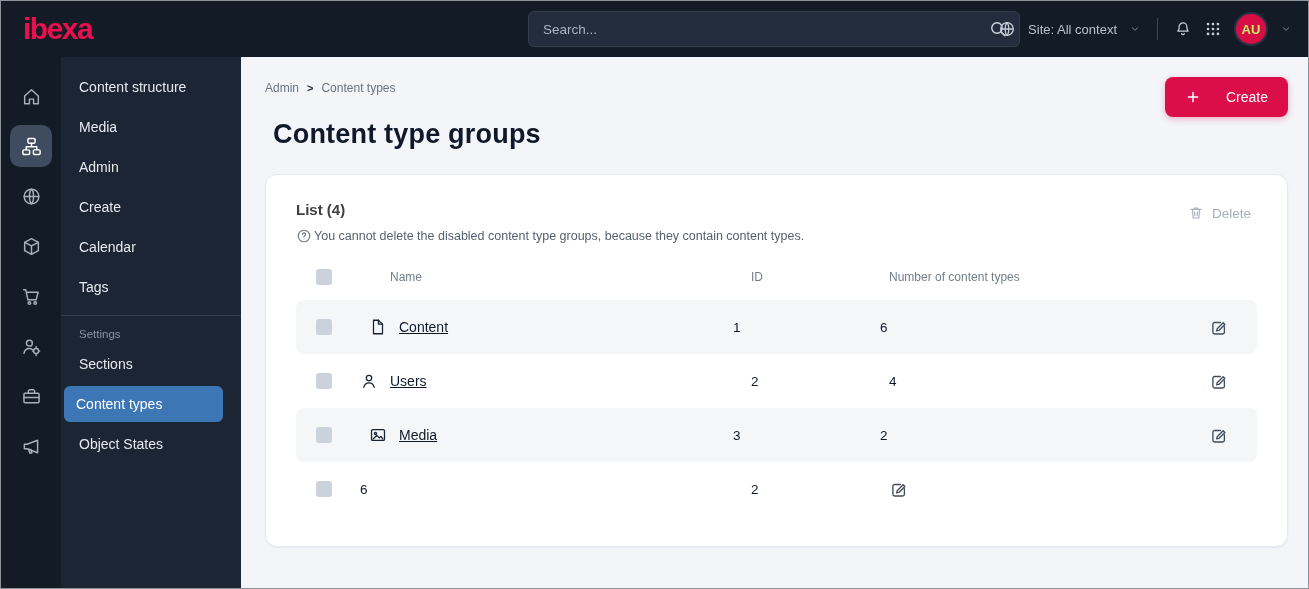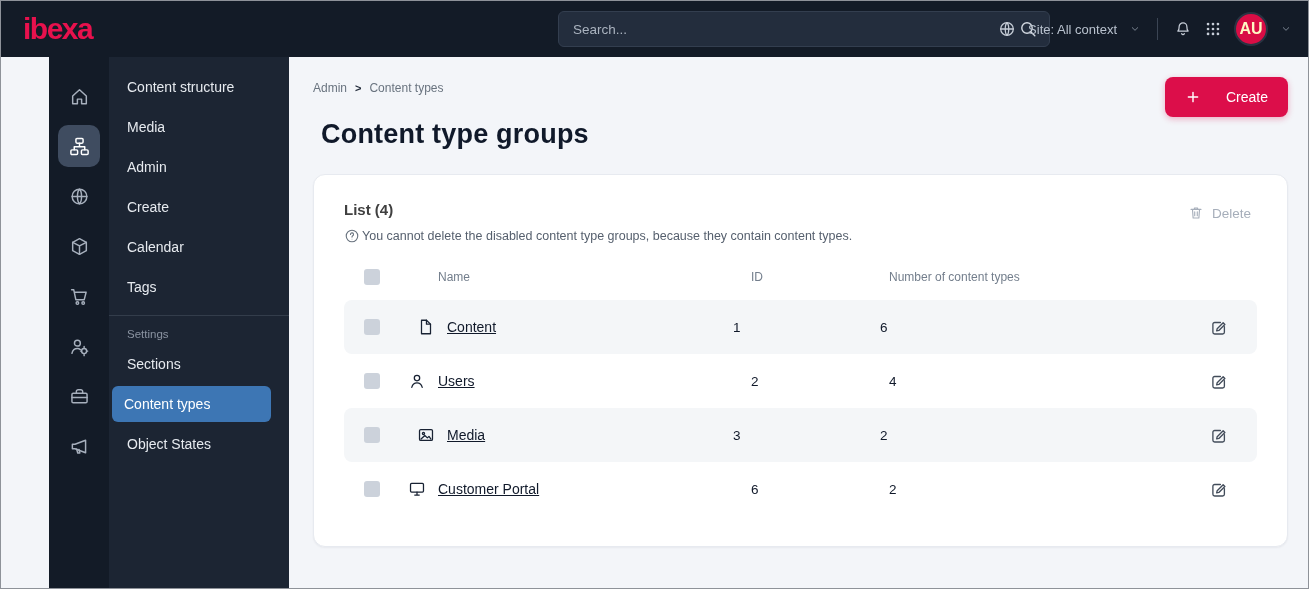--- a/index.html
+++ b/index.html
@@ -17,21 +17,21 @@
   .topbar{
     height:56px;min-height:56px;background:#131b27;
     display:flex;align-items:center;position:relative;color:#b9c2ce;
   }
   .logo{
     width:240px;padding-left:22px;box-sizing:border-box;
     font-size:30px;font-weight:700;letter-spacing:-1.5px;
     color:#e8114d;cursor:pointer;line-height:1;
   }
   .search-wrap{
-    position:absolute;left:557px;top:10px;width:492px;height:36px;
+    position:absolute;left:527px;top:10px;width:492px;height:36px;
   }
   .search-wrap input{
     width:100%;height:100%;box-sizing:border-box;
     background:#232d3d;border:1px solid #333e4f;border-radius:6px;
     color:#d4dae2;font-size:13.5px;padding:0 42px 0 14px;outline:none;
     font-family:"Liberation Sans","DejaVu Sans",sans-serif;
   }
   .search-wrap input::placeholder{color:#aab3bf;}
   .search-ic{
     position:absolute;right:12px;top:8px;width:20px;height:20px;color:#d4dae2;cursor:pointer;
@@ -40,26 +40,26 @@
     position:absolute;right:16px;top:0;height:56px;
     display:flex;align-items:center;gap:12px;font-size:13px;color:#b9c2ce;
   }
   .top-right .ic{width:18px;height:18px;display:inline-flex;cursor:pointer;color:#c6cdd7;}
   .ic svg,.search-ic svg{width:100%;height:100%;}
   .chev{width:12px;height:12px;display:inline-flex;color:#8e98a6;cursor:pointer;}
   .vdiv{width:1px;height:22px;background:#3b4554;margin:0 4px;}
   .site-label{cursor:pointer;white-space:nowrap;}
   .avatar{
     width:30px;height:30px;border-radius:50%;background:#d90d45;
-    color:#fef9c3;font-size:16px;font-weight:700;
+    color:#bef264;font-size:13px;font-weight:700;
     display:flex;align-items:center;justify-content:center;cursor:pointer;
     border:2px solid #2a3342;
   }
   
-  .body{flex:1;display:flex;min-height:0;padding-left:48px;}
+  .body{flex:1;display:flex;min-height:0;}
   .rail{
     width:60px;min-width:60px;background:#131b27;
     display:flex;flex-direction:column;align-items:center;
     padding-top:18px;gap:8px;
   }
   .rail-item{
     width:42px;height:42px;border-radius:10px;color:#a7b0bd;
     display:flex;align-items:center;justify-content:center;cursor:pointer;
   }
   .rail-item svg{width:21px;height:21px;}
@@ -366,29 +366,20 @@
               <span class="cell">2</span>
               <span class="edit">
                 <svg viewBox="0 0 20 20" fill="none" stroke="currentColor" stroke-width="1.4" stroke-linecap="round" stroke-linejoin="round">
                   <path d="M16.2 9v5.9a1.9 1.9 0 0 1-1.9 1.9H6a1.9 1.9 0 0 1-1.9-1.9V6.6A1.9 1.9 0 0 1 6 4.7h6"></path>
                   <path d="m8.6 11.3 6.3-6.3 1.8 1.8-6.3 6.3-2.3.5z"></path>
                 </svg>
               </span>
             </div>
             <div class="tgrid trow">
               <span class="cb"></span>
-              <span class="name-cell">
-                <span class="row-ic">
-                  <svg viewBox="0 0 20 20" fill="none" stroke="currentColor" stroke-width="1.4" stroke-linecap="round" stroke-linejoin="round">
-                    <rect x="2.8" y="3.8" width="14.4" height="9.6" rx="1.2"></rect>
-                    <path d="M7.5 16.8h5M10 13.4v3.4"></path>
-                  </svg>
-                </span>
-                <a class="row-link">Customer Portal</a>
-              </span>
               <span class="cell">6</span>
               <span class="cell">2</span>
               <span class="edit">
                 <svg viewBox="0 0 20 20" fill="none" stroke="currentColor" stroke-width="1.4" stroke-linecap="round" stroke-linejoin="round">
                   <path d="M16.2 9v5.9a1.9 1.9 0 0 1-1.9 1.9H6a1.9 1.9 0 0 1-1.9-1.9V6.6A1.9 1.9 0 0 1 6 4.7h6"></path>
                   <path d="m8.6 11.3 6.3-6.3 1.8 1.8-6.3 6.3-2.3.5z"></path>
                 </svg>
               </span>
             </div>
           </div>

